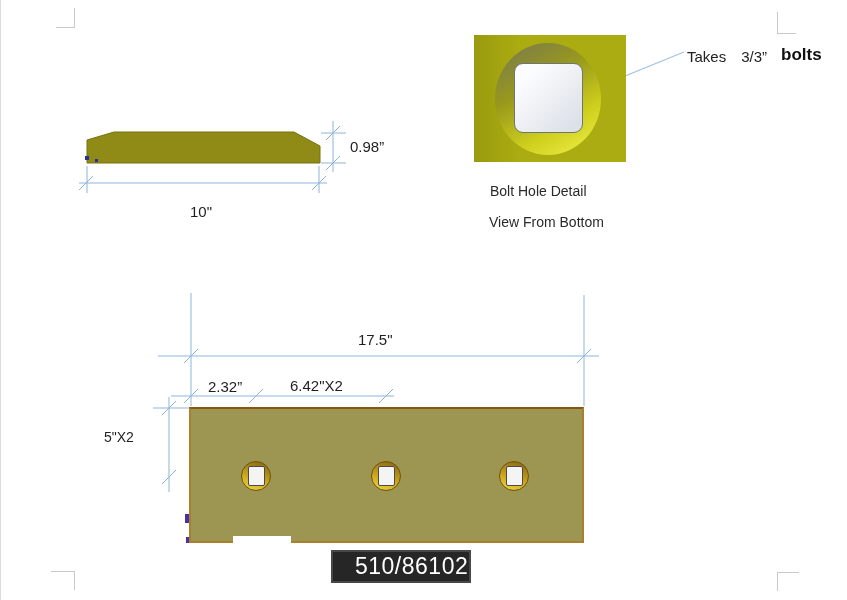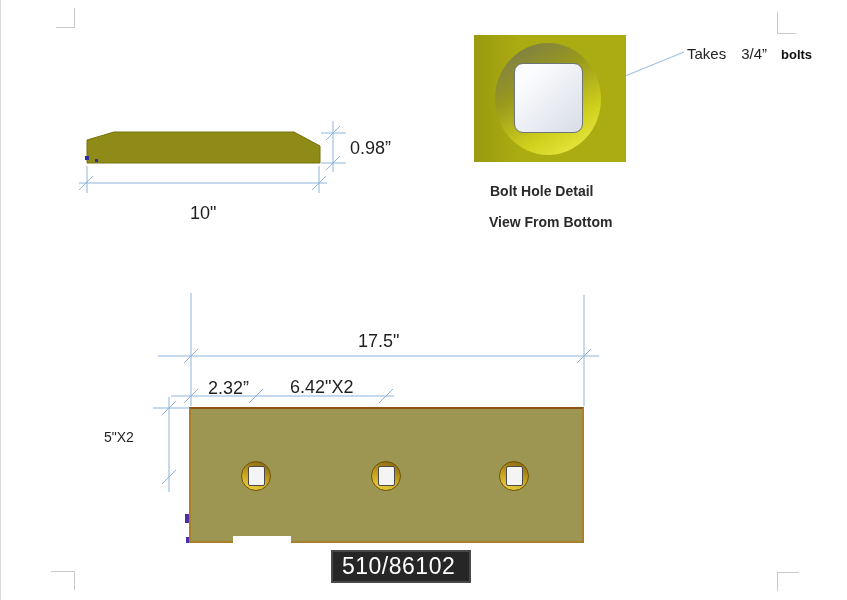--- a/index.html
+++ b/index.html
@@ -12,50 +12,50 @@
   .corner{position:absolute;}
   .corner.tl{left:55px;top:8px;width:18px;height:19px;border-right:1px solid #c9c9c9;border-bottom:1px solid #c9c9c9;}
   .corner.tr{left:776px;top:12px;width:18px;height:21px;border-left:1px solid #c9c9c9;border-bottom:1px solid #c9c9c9;}
   .corner.bl{left:50px;top:571px;width:23px;height:18px;border-top:1px solid #c9c9c9;border-right:1px solid #c9c9c9;}
   .corner.br{left:776px;top:572px;width:21px;height:18px;border-top:1px solid #c9c9c9;border-left:1px solid #c9c9c9;}
 
   svg.linework{position:absolute;left:0;top:0;pointer-events:none;}
   .dimline{stroke:#8fb4d9;stroke-width:1;}
   .leader{stroke:#9fc2e2;stroke-width:1.2;}
 
-  .dim{position:absolute;font-size:18px;color:#1f1f1f;white-space:nowrap;}
+  .dim{position:absolute;font-size:15px;color:#1f1f1f;white-space:nowrap;}
 
   
   .detail-square{position:absolute;left:473px;top:35px;width:152px;height:127px;
     background:linear-gradient(90deg,#999a0e 0%,#abac11 30%,#abac11 100%);}
   .detail-circle{position:absolute;left:494px;top:43px;width:106px;height:112px;border-radius:50%;
     background:linear-gradient(150deg,#7e7e48 8%,#99991c 38%,#cfcf1d 70%,#eded48 96%);}
   .detail-inner{position:absolute;left:513px;top:63px;width:69px;height:70px;border-radius:9px;
     background:linear-gradient(135deg,#fbfcfe 20%,#dce0e8 90%);border:1px solid #6f7577;box-sizing:border-box;}
   .note{position:absolute;left:686px;top:45px;display:flex;align-items:flex-end;white-space:nowrap;}
   .note .t1{font-size:15px;color:#222;}
   .note .t2{margin-left:15px;font-size:15px;color:#222;}
-  .note .t3{margin-left:14px;font-size:13px;font-weight:bold;color:#0f0f0f;}
-  .caption{position:absolute;font-size:14px;color:#2a2a2a;white-space:nowrap;font-weight:bold;}
+  .note .t3{margin-left:14px;font-size:17px;font-weight:bold;color:#0f0f0f;}
+  .caption{position:absolute;font-size:14px;color:#2a2a2a;white-space:nowrap;}
 
   
   .plate{position:absolute;left:188px;top:407px;width:395px;height:136px;background:#9d9552;
     border:2px solid #a9802a;border-top-color:#8a5512;box-sizing:border-box;}
   .hole{position:absolute;width:30px;height:30px;border-radius:50%;
     background:linear-gradient(200deg,#8f6d12 10%,#c9a31f 55%,#e8cc3a 90%);
     border:1px solid #6e5408;box-sizing:border-box;}
   .hole .sq{position:absolute;left:6px;top:4px;width:15px;height:18px;background:#f4f4f4;
     border:1px solid #4a4a4a;border-radius:2px;}
   .notch{position:absolute;left:232px;top:536px;width:58px;height:9px;background:#ffffff;}
   .mark{position:absolute;background:#4c2fa6;}
   .dot{position:absolute;background:#2e2e9a;}
 
   .part-label{position:absolute;left:330px;top:550px;width:140px;height:33px;background:#262626;
     border:2px solid #484848;box-sizing:border-box;color:#ffffff;font-size:23px;line-height:28px;
-    padding-left:9px;letter-spacing:0.5px;}
+    padding-left:22px;letter-spacing:0.5px;}
 </style>
 </head>
 <body>
 
 <div class="canvas">
 
   <div class="corner tl"></div>
   <div class="corner tr"></div>
   <div class="corner bl"></div>
   <div class="corner br"></div>
@@ -98,21 +98,21 @@
   <div class="dim" style="left:349px;top:138px;">0.98”</div>
   <div class="dim" style="left:189px;top:203px;">10"</div>
   <div class="dot" style="left:84px;top:156px;width:4px;height:4px;"></div>
   <div class="dot" style="left:94px;top:159px;width:3px;height:3px;"></div>
 
   <div class="detail-square"></div>
   <div class="detail-circle"></div>
   <div class="detail-inner"></div>
   <div class="note">
     <span class="t1">Takes</span>
-    <span class="t2">3/4”</span>
+    <span class="t2">3/3”</span>
     <span class="t3">bolts</span>
   </div>
   <div class="caption" style="left:489px;top:183px;">Bolt Hole Detail</div>
   <div class="caption" style="left:488px;top:214px;">View From Bottom</div>
 
   <div class="plate"></div>
   <div class="hole" style="left:240px;top:461px;">
     <div class="sq"></div>
   </div>
   <div class="hole" style="left:370px;top:461px;">

